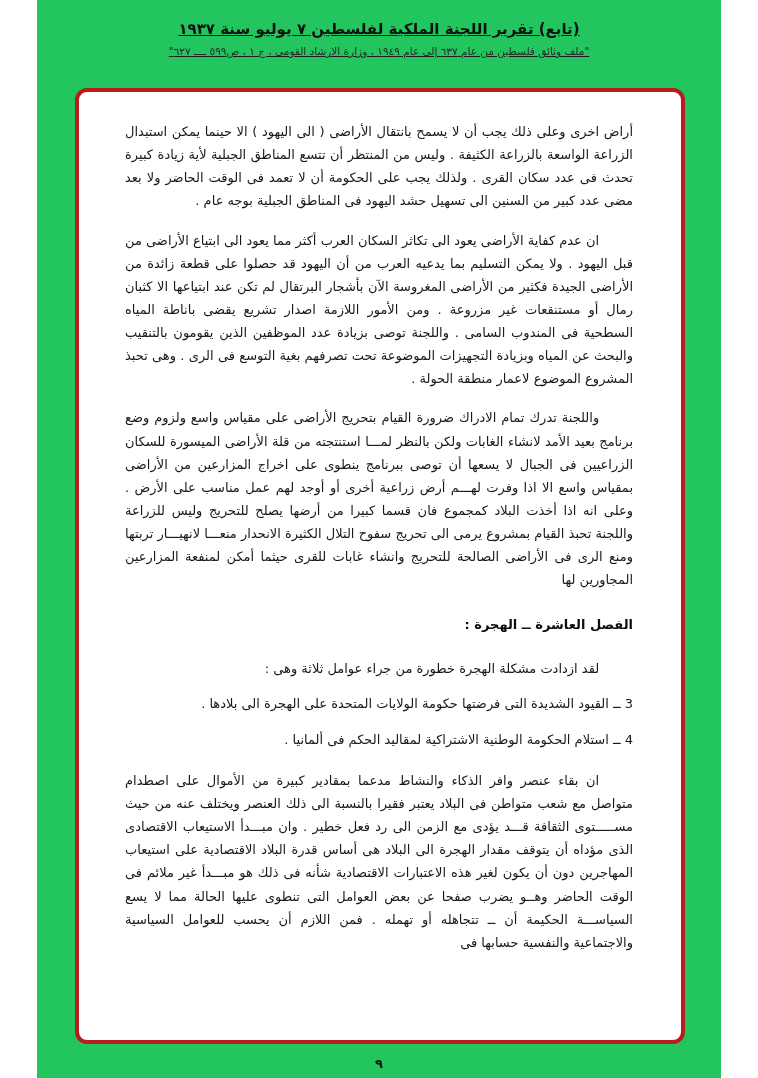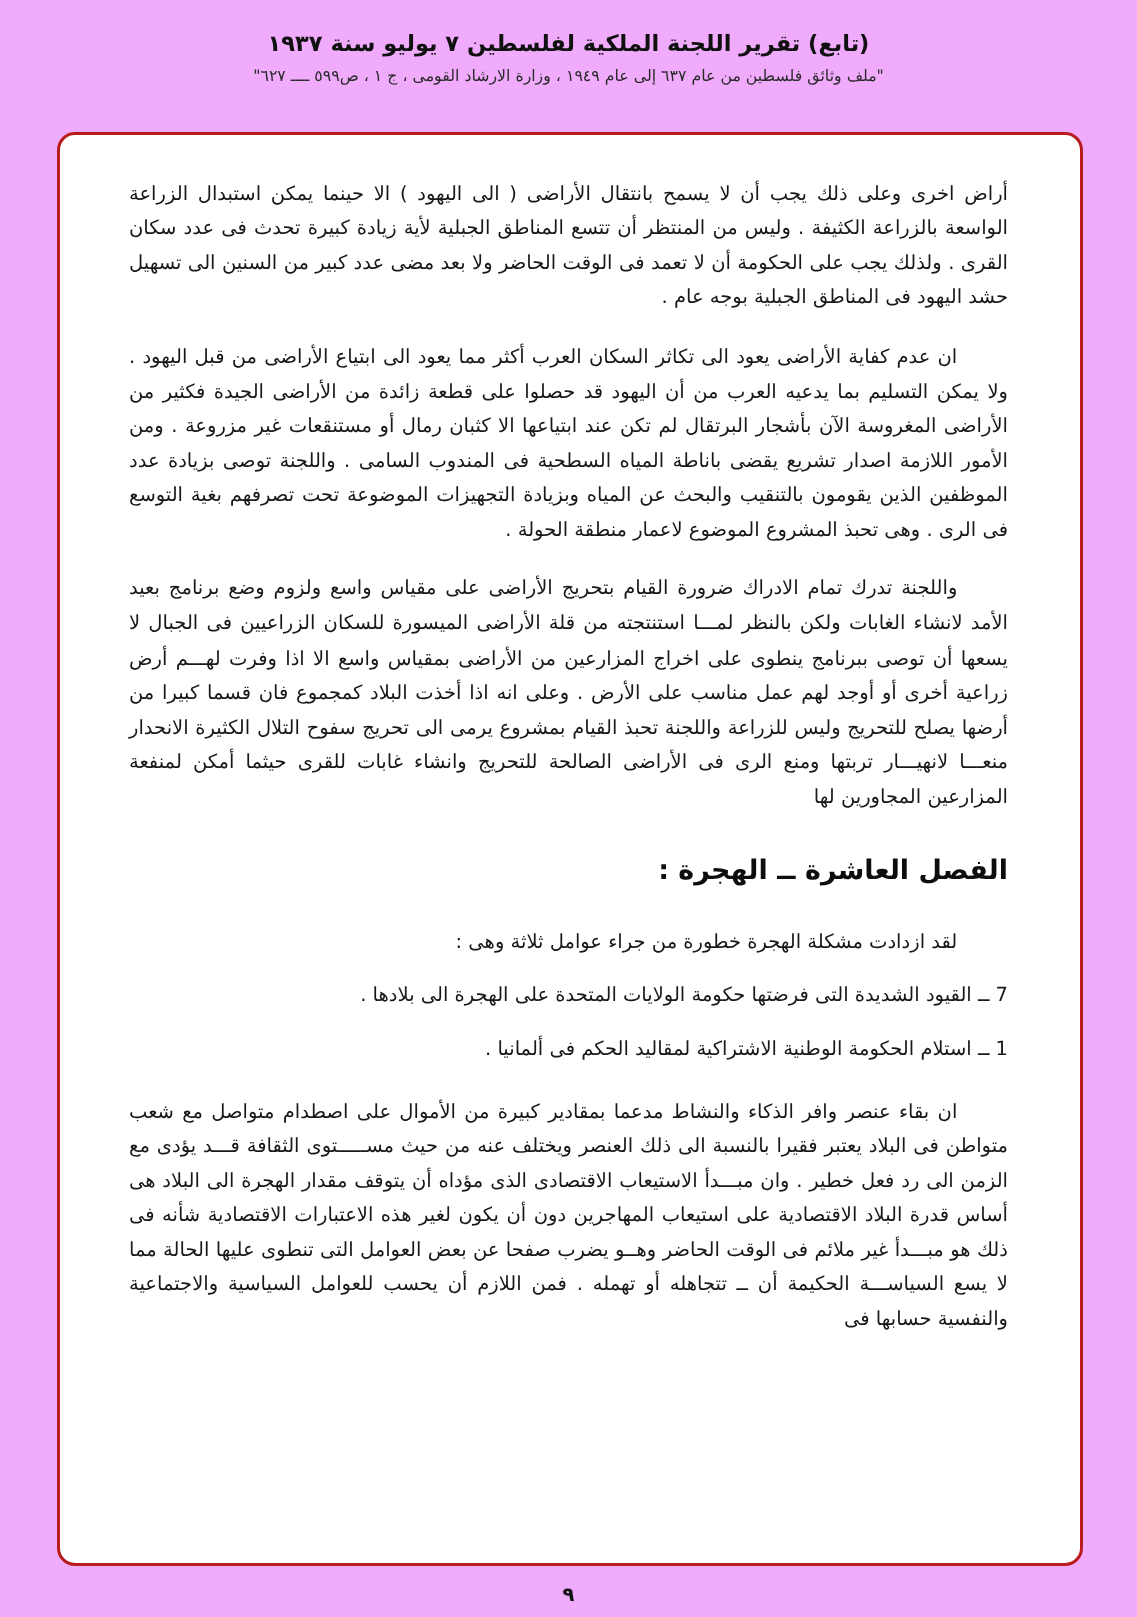--- a/index.html
+++ b/index.html
@@ -3,25 +3,26 @@
 <meta charset="utf-8">
 <style>
   * { margin: 0; padding: 0; box-sizing: border-box; }
   html, body { background: #ffffff; }
   body {
     font-family: "DejaVu Sans", sans-serif;
     color: #1c1c1c;
   }
   .page {
     position: relative;
-    width: 758px;
+    width: 684px;
     height: 1078px;
     margin: 0 auto;
-    background: #f0abfc;
+    background: #22c55e;
     overflow: hidden;
+    text-decoration: underline;
   }
   .page-header {
     direction: rtl;
     text-align: center;
     padding-top: 20px;
   }
   .page-header .title {
     font-size: 15px;
     font-weight: bold;
     letter-spacing: 0.2px;
@@ -31,41 +32,41 @@
     margin-top: 7px;
     font-size: 10.5px;
     color: #2a2a2a;
   }
   .content-frame {
     position: absolute;
     top: 88px;
     left: 38px;
     right: 36px;
     bottom: 34px;
-    border: 2px solid #b91c1c;
+    border: 4px solid #b91c1c;
     border-radius: 12px;
     background: #ffffff;
   }
   .content-inner {
     direction: rtl;
     text-align: justify;
     padding: 28px 48px 20px 46px;
     font-size: 13px;
     line-height: 1.78;
     color: #181818;
   }
   .para {
     margin-bottom: 16px;
   }
   .para.indent {
     text-indent: 2.6em;
   }
   .section-heading {
     font-weight: bold;
-    font-size: 18px;
+    font-size: 13px;
     margin: 22px 0 20px 0;
     color: #0d0d0d;
   }
   .intro-line {
     text-indent: 2.6em;
     margin-bottom: 12px;
   }
   .list-item {
     padding-right: 2.3em;
     text-indent: -2.3em;
@@ -102,23 +103,23 @@
       <p class="para">أراض اخرى وعلى ذلك يجب أن لا يسمح بانتقال الأراضى ( الى اليهود ) الا حينما يمكن استبدال الزراعة الواسعة بالزراعة الكثيفة . وليس من المنتظر أن تتسع المناطق الجبلية لأية زيادة كبيرة تحدث فى عدد سكان القرى . ولذلك يجب على الحكومة أن لا تعمد فى الوقت الحاضر ولا بعد مضى عدد كبير من السنين الى تسهيل حشد اليهود فى المناطق الجبلية بوجه عام .</p>
 
       <p class="para indent">ان عدم كفاية الأراضى يعود الى تكاثر السكان العرب أكثر مما يعود الى ابتياع الأراضى من قبل اليهود . ولا يمكن التسليم بما يدعيه العرب من أن اليهود قد حصلوا على قطعة زائدة من الأراضى الجيدة فكثير من الأراضى المغروسة الآن بأشجار البرتقال لم تكن عند ابتياعها الا كثبان رمال أو مستنقعات غير مزروعة . ومن الأمور اللازمة اصدار تشريع يقضى باناطة المياه السطحية فى المندوب السامى . واللجنة توصى بزيادة عدد الموظفين الذين يقومون بالتنقيب والبحث عن المياه وبزيادة التجهيزات الموضوعة تحت تصرفهم بغية التوسع فى الرى . وهى تحبذ المشروع الموضوع لاعمار منطقة الحولة .</p>
 
       <p class="para indent">واللجنة تدرك تمام الادراك ضرورة القيام بتحريج الأراضى على مقياس واسع ولزوم وضع برنامج بعيد الأمد لانشاء الغابات ولكن بالنظر لمـــا استنتجته من قلة الأراضى الميسورة للسكان الزراعيين فى الجبال لا يسعها أن توصى ببرنامج ينطوى على اخراج المزارعين من الأراضى بمقياس واسع الا اذا وفرت لهـــم أرض زراعية أخرى أو أوجد لهم عمل مناسب على الأرض . وعلى انه اذا أخذت البلاد كمجموع فان قسما كبيرا من أرضها يصلح للتحريج وليس للزراعة واللجنة تحبذ القيام بمشروع يرمى الى تحريج سفوح التلال الكثيرة الانحدار منعـــا لانهيـــار تربتها ومنع الرى فى الأراضى الصالحة للتحريج وانشاء غابات للقرى حيثما أمكن لمنفعة المزارعين المجاورين لها</p>
 
       <div class="section-heading">الفصل العاشرة ــ الهجرة :</div>
 
       <p class="intro-line">لقد ازدادت مشكلة الهجرة خطورة من جراء عوامل ثلاثة وهى :</p>
 
-      <p class="list-item">7 ــ القيود الشديدة التى فرضتها حكومة الولايات المتحدة على الهجرة الى بلادها .</p>
+      <p class="list-item">3 ــ القيود الشديدة التى فرضتها حكومة الولايات المتحدة على الهجرة الى بلادها .</p>
 
-      <p class="list-item">1 ــ استلام الحكومة الوطنية الاشتراكية لمقاليد الحكم فى ألمانيا .</p>
+      <p class="list-item">4 ــ استلام الحكومة الوطنية الاشتراكية لمقاليد الحكم فى ألمانيا .</p>
 
 
       <p class="final-para">ان بقاء عنصر وافر الذكاء والنشاط مدعما بمقادير كبيرة من الأموال على اصطدام متواصل مع شعب متواطن فى البلاد يعتبر فقيرا بالنسبة الى ذلك العنصر ويختلف عنه من حيث مســـــتوى الثقافة قـــد يؤدى مع الزمن الى رد فعل خطير . وان مبـــدأ الاستيعاب الاقتصادى الذى مؤداه أن يتوقف مقدار الهجرة الى البلاد هى أساس قدرة البلاد الاقتصادية على استيعاب المهاجرين دون أن يكون لغير هذه الاعتبارات الاقتصادية شأنه فى ذلك هو مبـــدأ غير ملائم فى الوقت الحاضر وهــو يضرب صفحا عن بعض العوامل التى تنطوى عليها الحالة مما لا يسع السياســـة الحكيمة أن ــ تتجاهله أو تهمله . فمن اللازم أن يحسب للعوامل السياسية والاجتماعية والنفسية حسابها فى</p>
 
     </div>
   </div>
 
   <div class="page-number">٩</div>
 
 </div>

